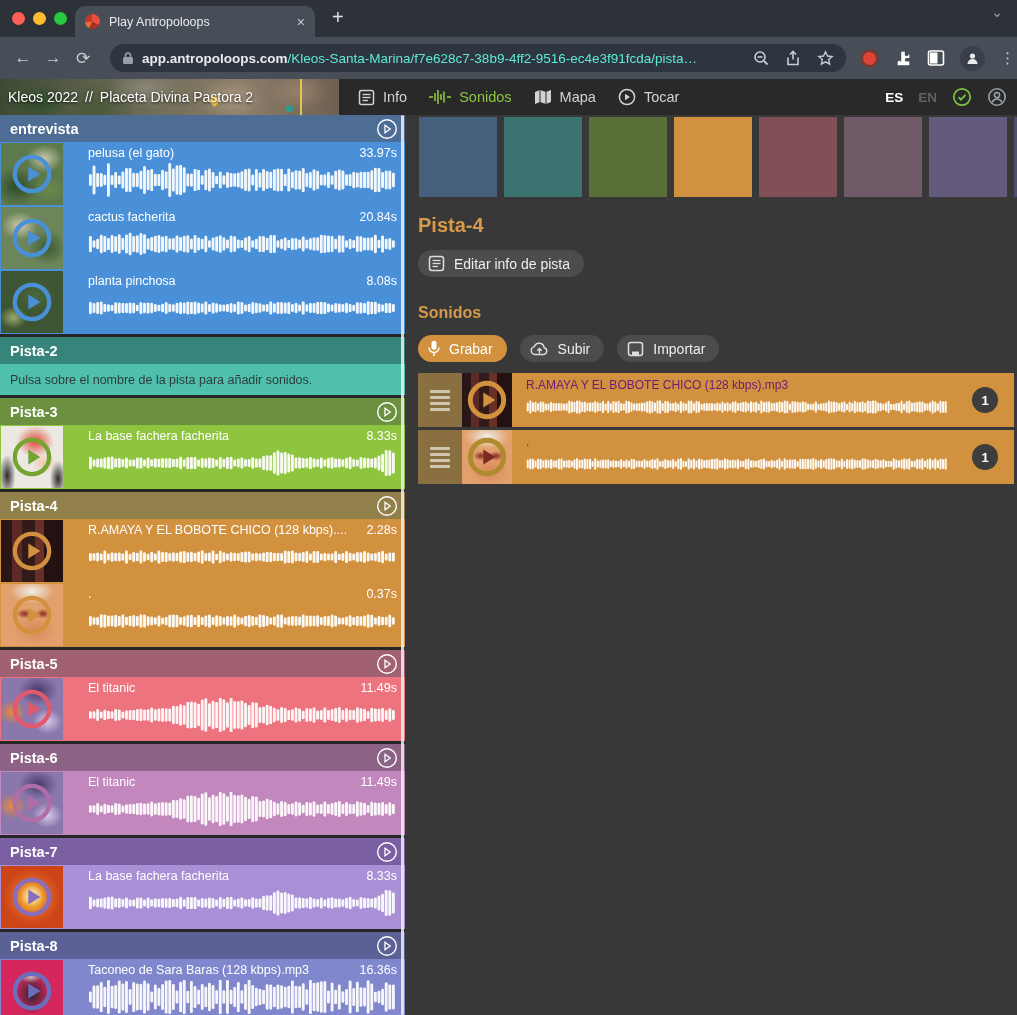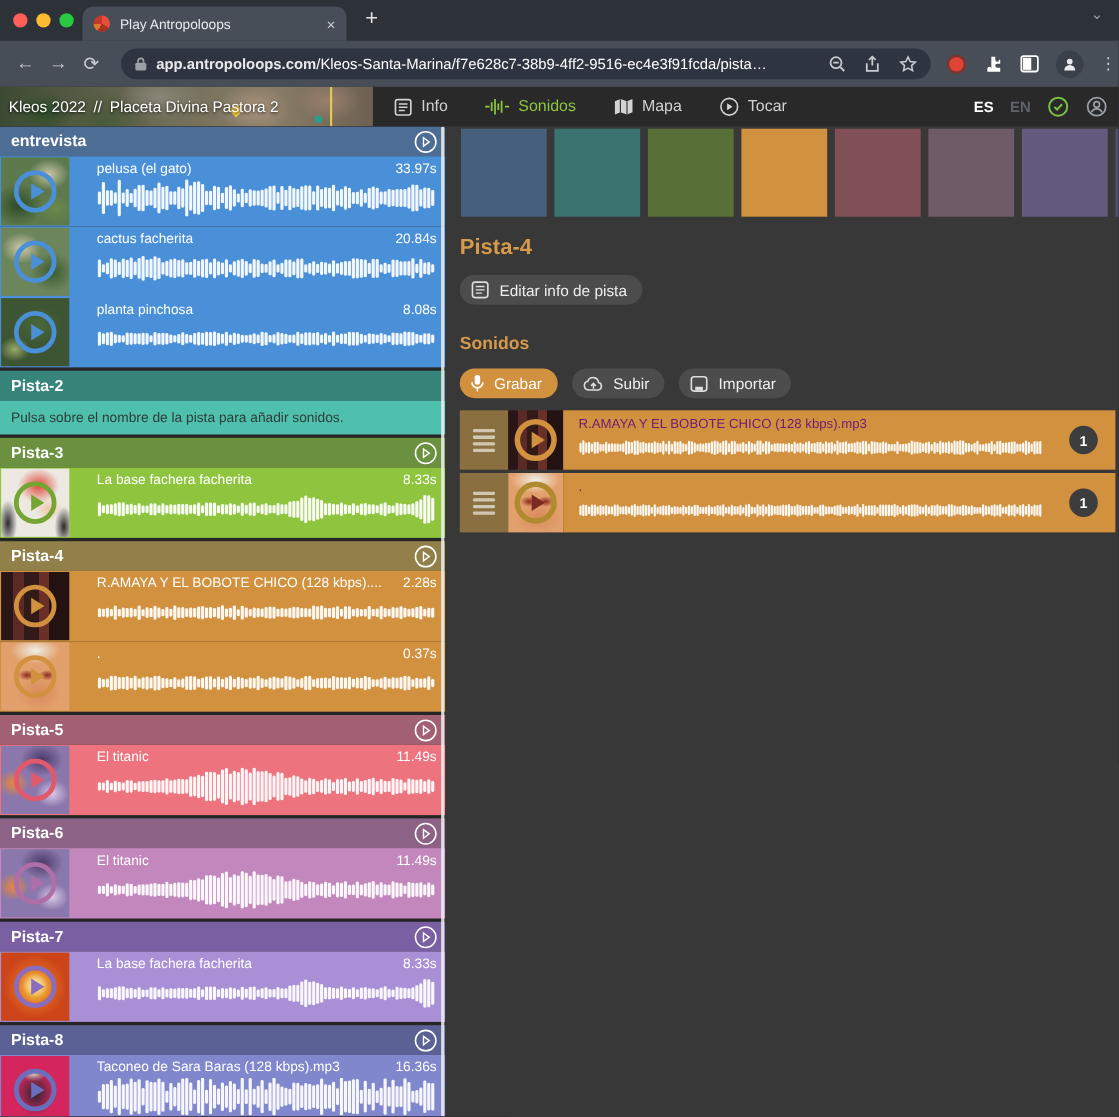--- a/index.html
+++ b/index.html
@@ -20,21 +20,21 @@
   .tabtitle { color:#e8eaed; font-size:12.5px; flex:1; white-space:nowrap; overflow:hidden; }
   .tabclose { color:#c8ccd2; font-size:14px; cursor:default; }
   .newtab { position:absolute; left:332px; top:6px; color:#dfe1e5; font-size:20px; font-weight:300; }
   .strip-chevron { position:absolute; right:14px; top:4px; color:#9aa0a6; font-size:14px; }
   .toolbar { position:relative; height:42px; background:#474e58; display:flex; align-items:center; }
   .navbtn { color:#c7ccd1; font-size:17px; width:30px; text-align:center; }
   .navbtn.back { margin-left:8px; }
   .omnibox { position:relative; margin-left:12px; width:736px; height:28px; background:#2f3540;
     border-radius:14px; display:flex; align-items:center; padding:0 12px; gap:8px; }
   .url { font-size:13.5px; color:#e8eaed; white-space:nowrap; overflow:hidden; }
-  .url .path { color:#ffffff; }
+  .url .path { color:#5eead4; }
   .obx-icons { margin-left:auto; display:flex; gap:16px; align-items:center; }
   .tbicons { display:flex; align-items:center; gap:15px; margin-left:14px; }
   .recdot { width:13px; height:13px; border-radius:50%; background:#df4437; box-shadow:0 0 0 2.5px #7c3530; margin:0 3px; }
   .avatarC { width:25px; height:25px; border-radius:50%; background:#39404a; display:flex; align-items:center; justify-content:center; }
   .kebab { color:#c7ccd1; font-size:15px; letter-spacing:0; }
   svg.ic { display:block; }
 
   
   .appnav { position:relative; height:36px; background:#292929; display:flex; align-items:center; }
   .mapstrip { position:absolute; left:0; top:0; width:339px; height:36px; overflow:hidden;
@@ -44,21 +44,21 @@
       radial-gradient(48px 30px at 68% 55%, #a8937d 0%, rgba(168,147,125,0) 70%),
       radial-gradient(42px 26px at 88% 35%, #997f6c 0%, rgba(153,127,108,0) 70%),
       radial-gradient(60px 40px at 28% 85%, #4a5a3a 0%, rgba(74,90,58,0) 70%),
       linear-gradient(90deg, #3d4a33, #6b6a55 40%, #8a7d68 72%, #6f6152); }
   .mapline { position:absolute; left:300px; top:0; width:2px; height:36px; background:#e8d44a; opacity:.9; }
   .mappin { position:absolute; left:210px; top:17px; width:9px; height:9px; background:#f0c93c;
     border-radius:50% 50% 50% 0; transform:rotate(-45deg); }
   .mapdot { position:absolute; left:286px; top:26px; width:7px; height:7px; background:#2a9d8f; border-radius:50%; }
   .breadcrumb { position:absolute; left:8px; top:0; height:36px; display:flex; align-items:center; gap:7px;
     color:#fff; font-size:14px; text-shadow:0 1px 3px rgba(0,0,0,.85); white-space:nowrap; }
-  .navitems { position:absolute; left:358px; display:flex; align-items:center; gap:34px; }
+  .navitems { position:absolute; left:358px; display:flex; align-items:center; gap:22px; }
   .navitem { display:flex; align-items:center; gap:8px; color:#d2d2d2; font-size:14.5px; }
   .navitem.active { color:#8dc63f; }
   .navright { position:absolute; right:10px; display:flex; align-items:center; gap:15px; }
   .lang { font-size:13.5px; color:#5f6368; font-weight:700; }
   .lang.active { color:#fff; }
 
   
   .content { display:flex; height:900px; }
   .sidebar { position:relative; width:405px; background:#262626; overflow:hidden; }
   .scrollthumb { position:absolute; right:1px; top:0; width:3px; height:900px;

